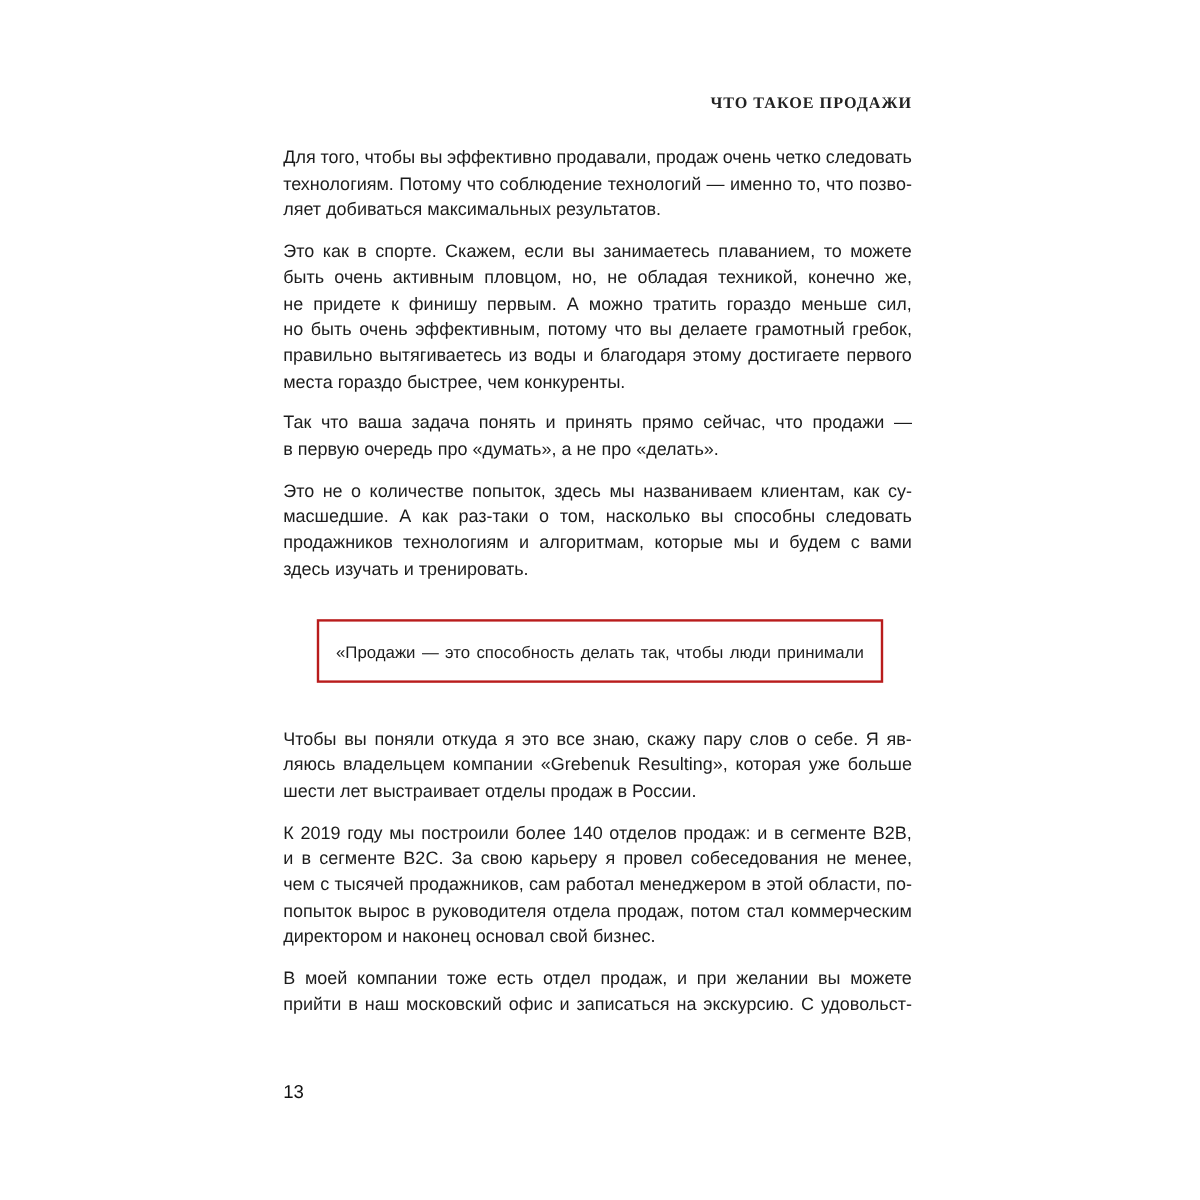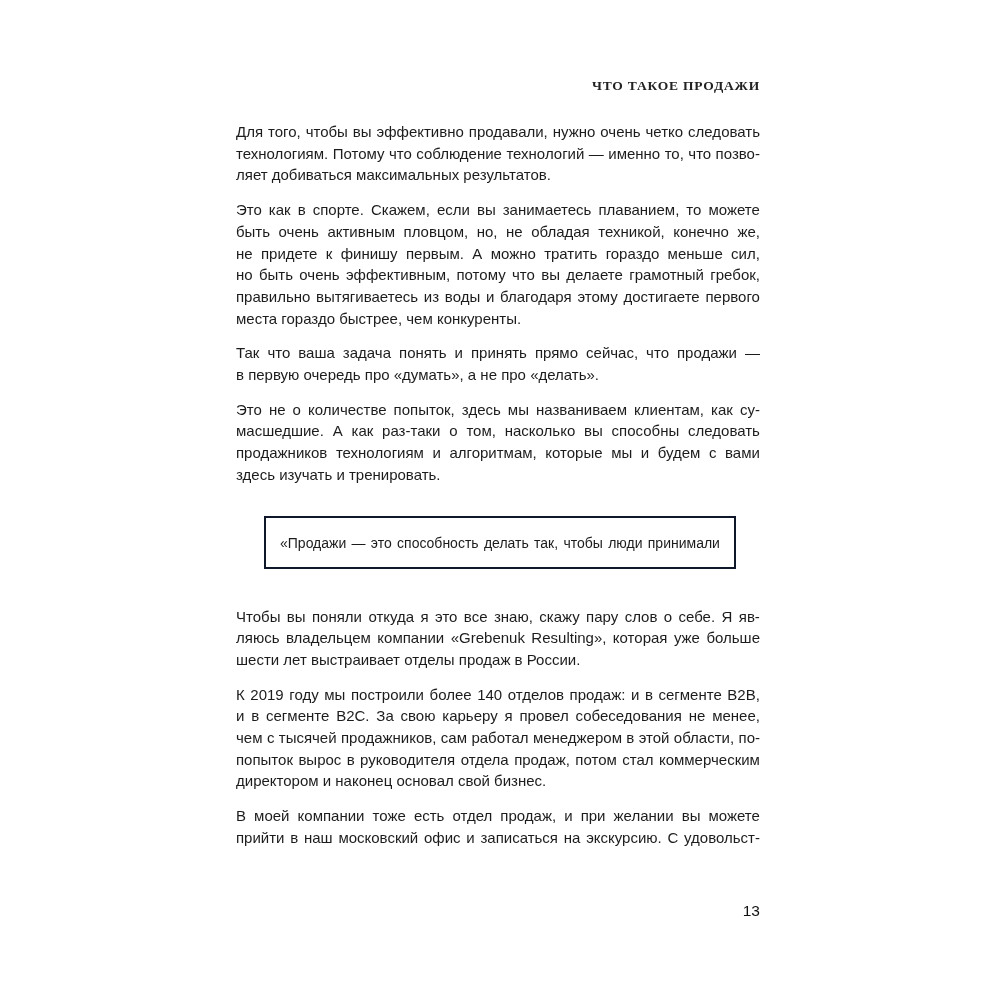--- a/index.html
+++ b/index.html
@@ -41,51 +41,51 @@
     display: flex;
     justify-content: space-between;
     column-gap: 3px;
     overflow: visible;
     white-space: nowrap;
   }
   .line.plain { display: block; text-align: left; }
   .quote-box {
     width: 472px;
     margin: 30px 0 37px 28px;
-    border: 2px solid #0f172a;
+    border: 2px solid #b91c1c;
     padding: 15px 14px 13px 14px;
     font-size: 14px;
   }
   .quote-box .line { line-height: 21px; }
   .page-number {
     position: absolute;
     top: 902px;
     left: 236px;
     width: 524px;
-    text-align: right;
+    text-align: left;
     font-size: 15.5px;
     color: #111111;
   }
 </style>
 </head>
 <body>
 
 <div class="page">
   <div class="running-head">ЧТО ТАКОЕ ПРОДАЖИ</div>
 
   <div class="text-column" id="text-column">
       <div class="paragraph">
         <div class="line justified">
           <span>Для</span>
           <span>того,</span>
           <span>чтобы</span>
           <span>вы</span>
           <span>эффективно</span>
           <span>продавали,</span>
-          <span>нужно</span>
+          <span>продаж</span>
           <span>очень</span>
           <span>четко</span>
           <span>следовать</span>
         </div>
         <div class="line justified">
           <span>технологиям.</span>
           <span>Потому</span>
           <span>что</span>
           <span>соблюдение</span>
           <span>технологий</span>

